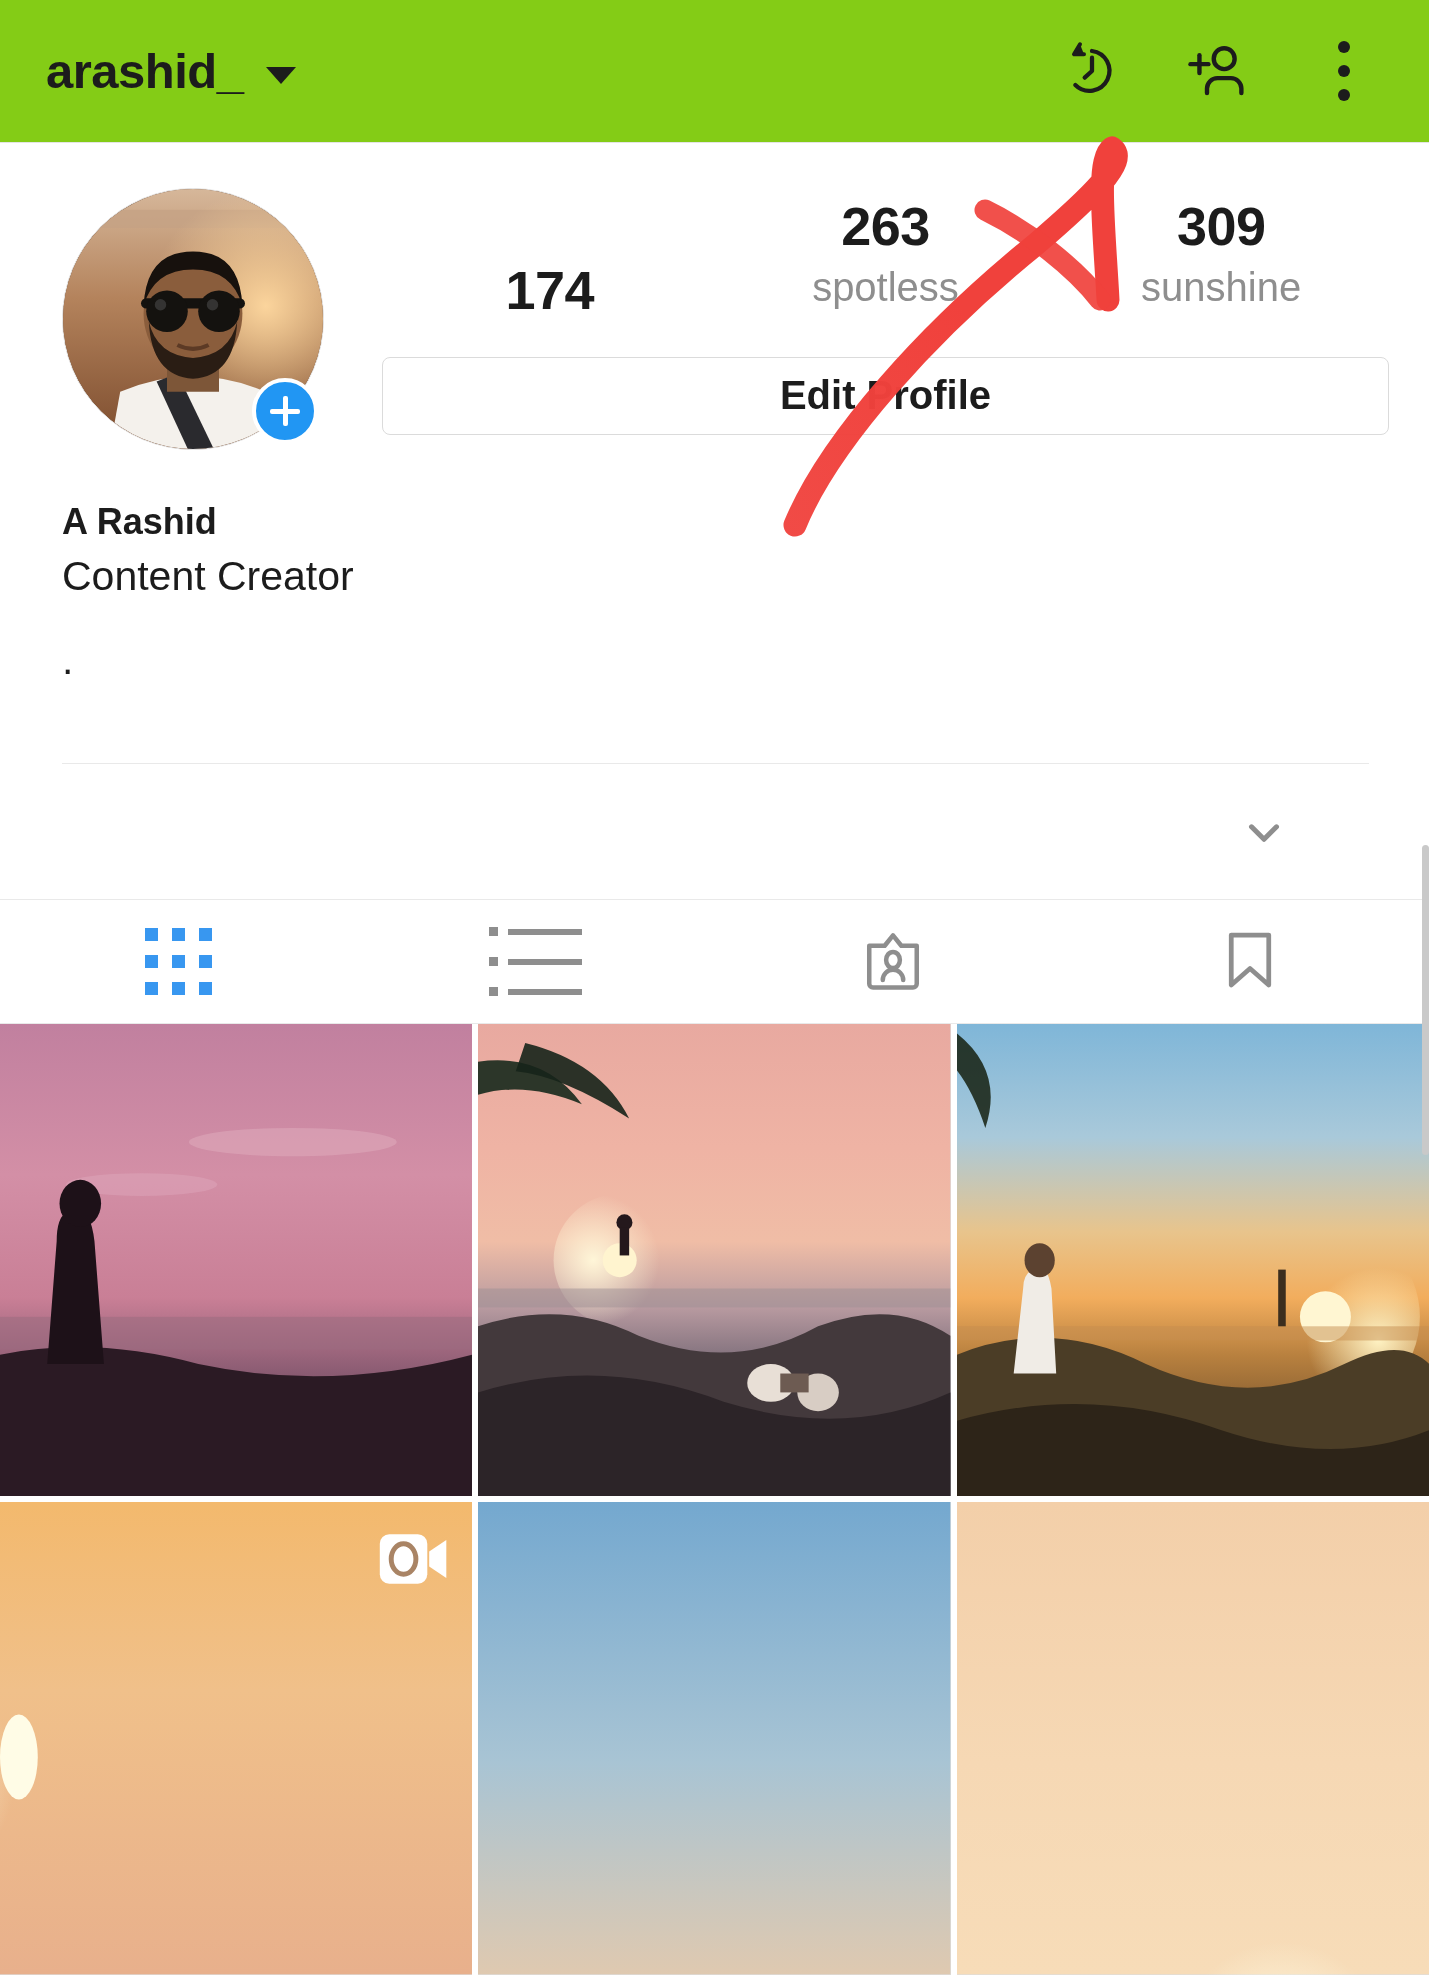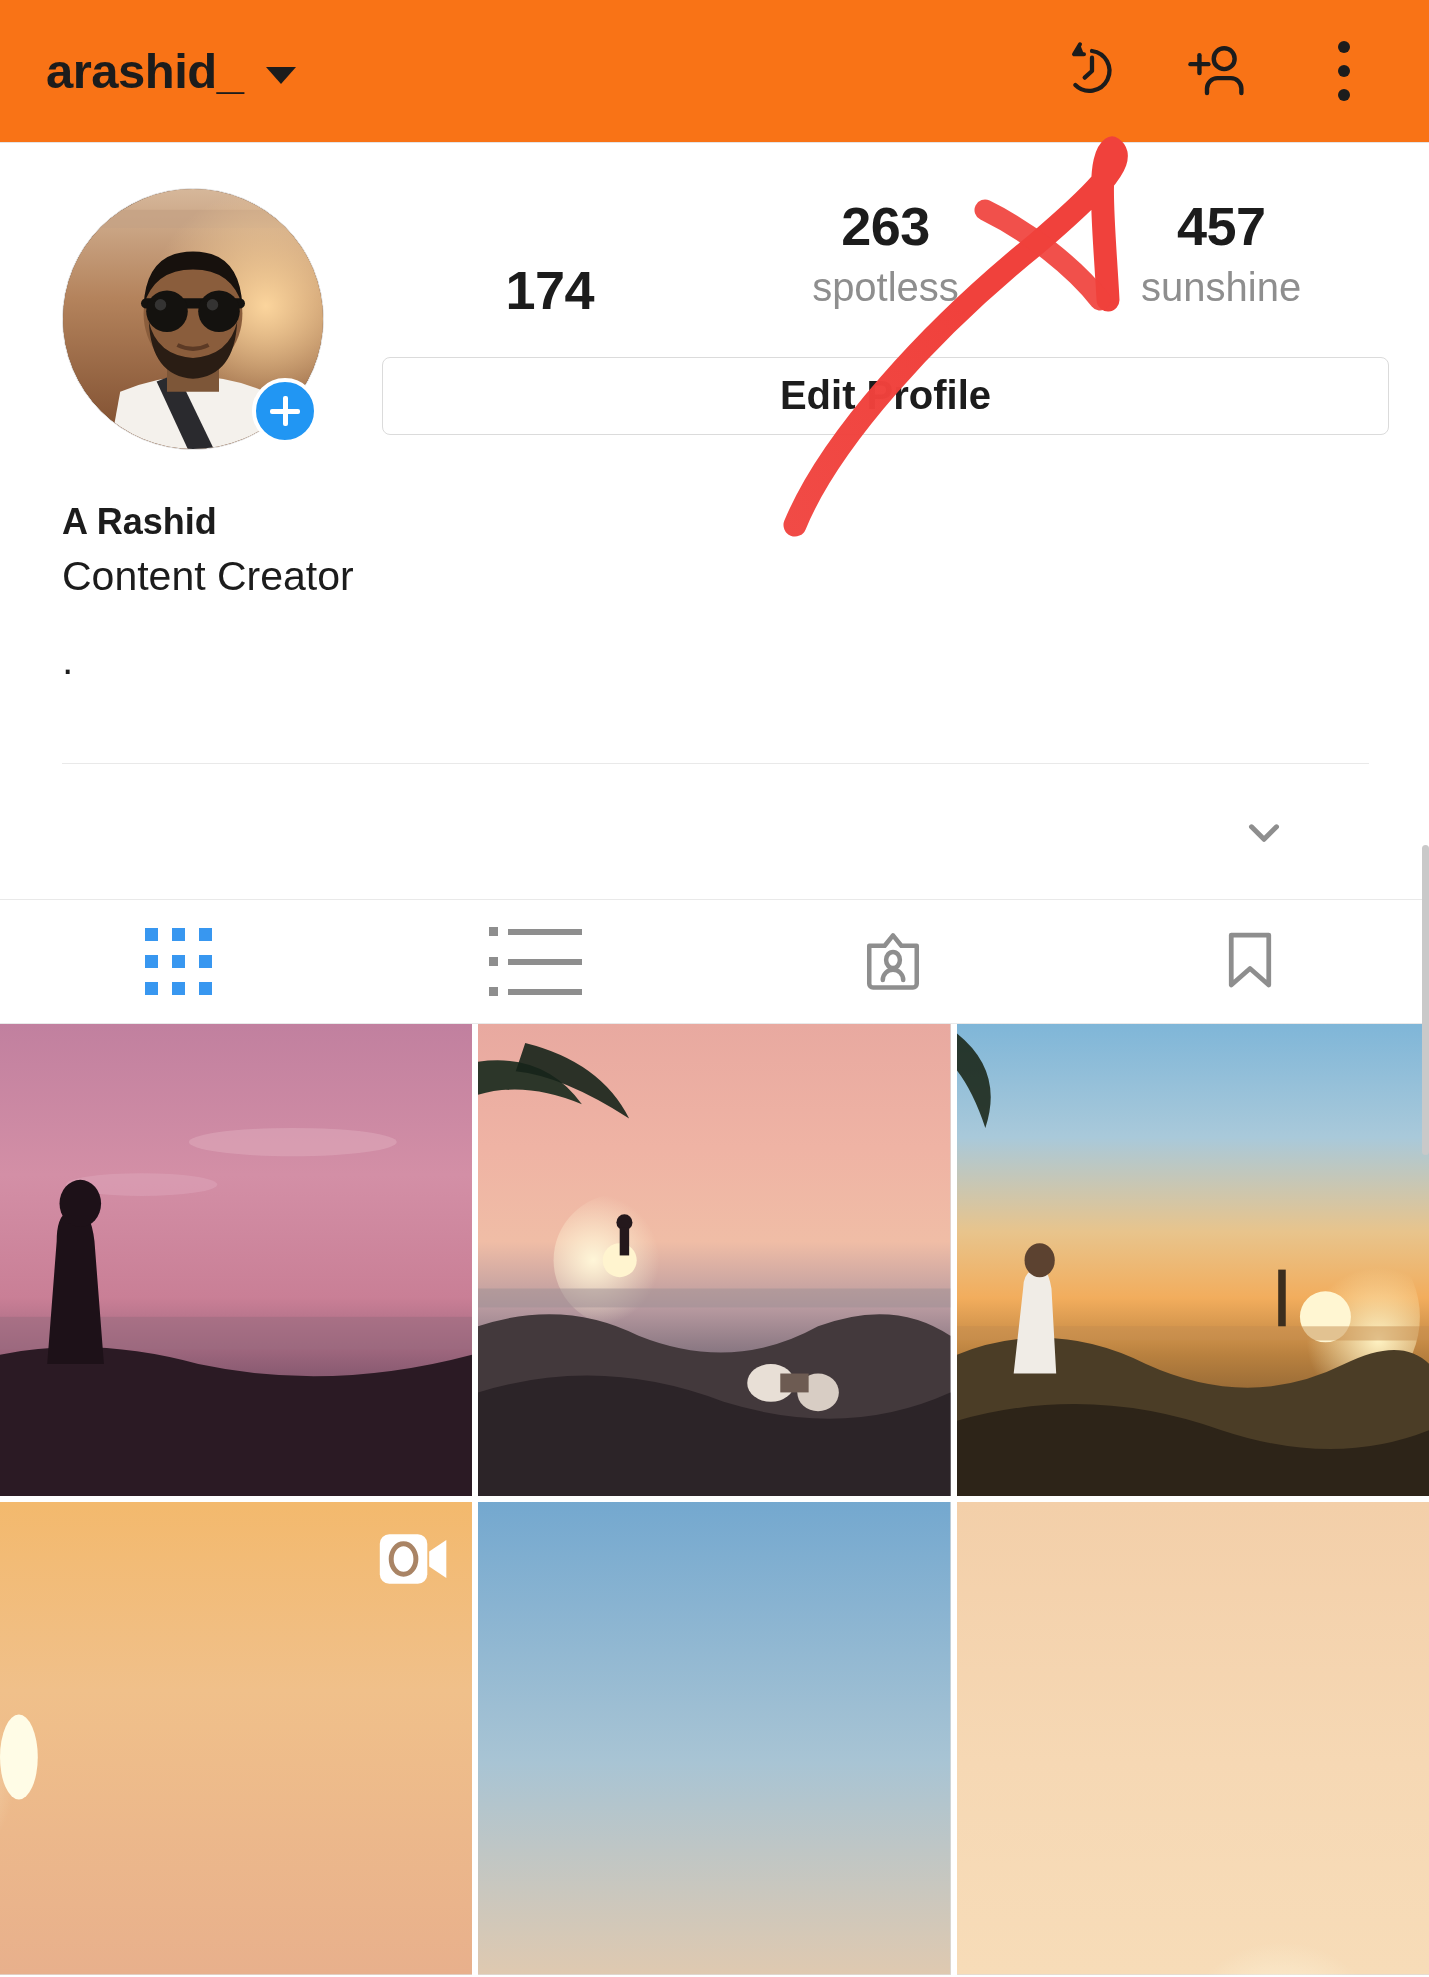--- a/index.html
+++ b/index.html
@@ -15,21 +15,21 @@
     width: 1429px;
     height: 1977px;
     background: #ffffff;
     overflow: hidden;
   }
 
   
   .appbar {
     position: relative;
     height: 143px;
-    background: #f97316;
+    background: #84cc16;
     border-bottom: 1px solid #e4e4e4;
     display: flex;
     align-items: center;
     padding: 0 38px 0 46px;
   }
   .username-wrap {
     display: flex;
     align-items: center;
     gap: 22px;
   }
@@ -384,21 +384,21 @@
 
       <div class="stats">
         <div class="stat">
           <div class="stat-num">174</div>
         </div>
         <div class="stat">
           <div class="stat-num">263</div>
           <div class="stat-label">spotless</div>
         </div>
         <div class="stat">
-          <div class="stat-num">457</div>
+          <div class="stat-num">309</div>
           <div class="stat-label">sunshine</div>
         </div>
       </div>
 
       <div class="edit-profile-btn">Edit Profile</div>
     </div>
   </div>
 
   <div class="bio">
     <div class="bio-name">A Rashid</div>

